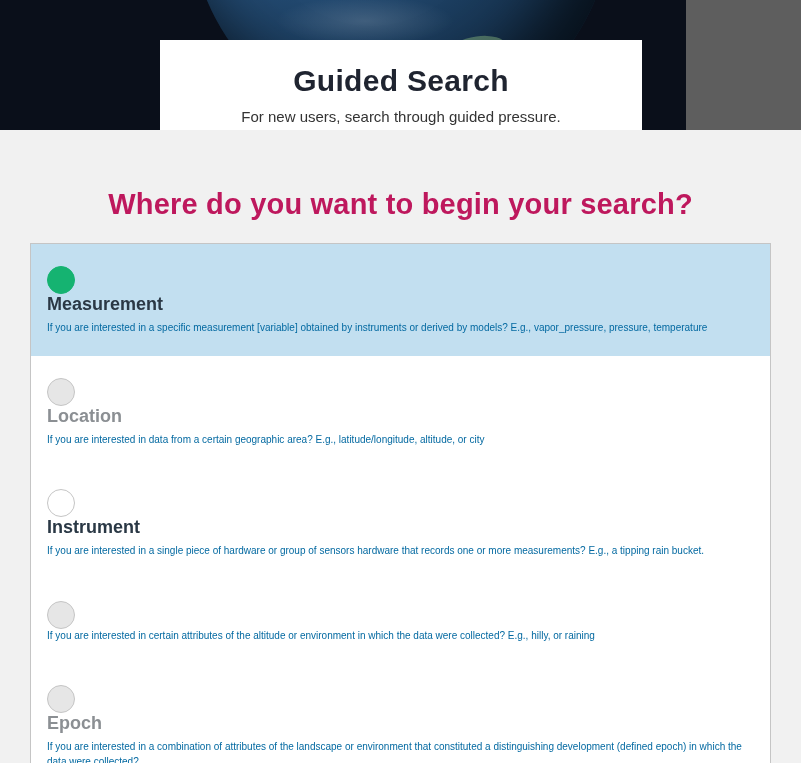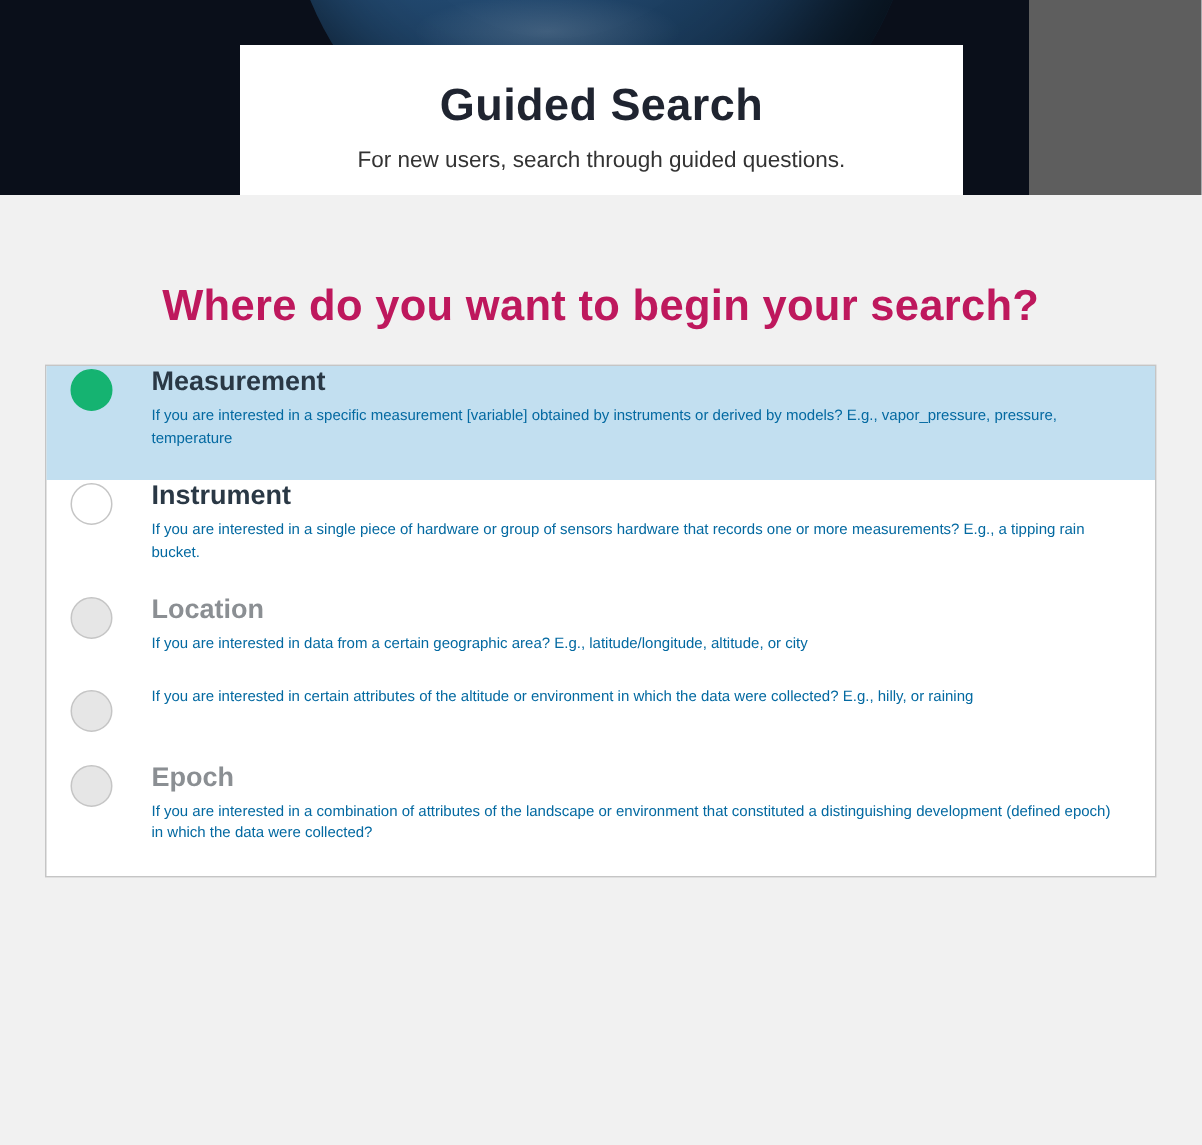--- a/index.html
+++ b/index.html
@@ -66,21 +66,21 @@
     align-items: flex-start;
     padding-top: 90px;
     padding-left: 0;
   }
   .side-right {
     right: 0;
     width: 115px;
   }
   .card {
     position: absolute;
-    top: 30px;
+    top: 40px;
     left: 160px;
     width: 482px;
     background: #ffffff;
     text-align: center;
     padding: 24px 20px 22px;
     z-index: 5;
   }
   .card h1 {
     font-family: "Arial Narrow", Impact, "Helvetica Neue Condensed", sans-serif;
     font-stretch: condensed;
@@ -107,22 +107,23 @@
     margin: 58px 0 22px;
     letter-spacing: 0.2px;
   }
   .options {
     border: 1px solid #c5c5c5;
     background: #fff;
   }
   .option {
     display: flex;
     align-items: flex-start;
-    padding: 0 24px 20px 16px;
+    padding: 20px 24px 20px 16px;
     cursor: pointer;
+    flex-direction: column;
   }
   .option.selected {
     background: #c2dff0;
   }
   .radio {
     flex: 0 0 28px;
     width: 28px;
     height: 28px;
     border-radius: 50%;
     border: 1px solid #c5c5c5;
@@ -157,50 +158,50 @@
   }
 </style>
 </head>
 <body>
 
 <div class="hero">
   <div class="globe"></div>
   <div class="side-gray side-right"></div>
   <div class="card">
     <h1>Guided Search</h1>
-    <p>For new users, search through guided questions.</p>
+    <p>For new users, search through guided pressure.</p>
   </div>
 </div>
 
 <div class="main">
   <h2 class="question">Where do you want to begin your search?</h2>
 
   <div class="options">
 
     <div class="option selected">
       <div class="radio checked"></div>
       <div class="opt-body">
         <div class="opt-title">Measurement</div>
         <div class="opt-desc">If you are interested in a specific measurement [variable] obtained by instruments or derived by models? E.g., vapor_pressure, pressure, temperature</div>
       </div>
     </div>
 
     <div class="option">
+      <div class="radio disabled"></div>
+      <div class="opt-body">
+        <div class="opt-title muted">Location</div>
+        <div class="opt-desc">If you are interested in data from a certain geographic area? E.g., latitude/longitude, altitude, or city</div>
+      </div>
+    </div>
+
+    <div class="option">
       <div class="radio"></div>
       <div class="opt-body">
         <div class="opt-title">Instrument</div>
         <div class="opt-desc">If you are interested in a single piece of hardware or group of sensors hardware that records one or more measurements? E.g., a tipping rain bucket.</div>
-      </div>
-    </div>
-
-    <div class="option">
-      <div class="radio disabled"></div>
-      <div class="opt-body">
-        <div class="opt-title muted">Location</div>
-        <div class="opt-desc">If you are interested in data from a certain geographic area? E.g., latitude/longitude, altitude, or city</div>
       </div>
     </div>
 
     <div class="option">
       <div class="radio disabled"></div>
       <div class="opt-body">
         <div class="opt-desc">If you are interested in certain attributes of the altitude or environment in which the data were collected? E.g., hilly, or raining</div>
       </div>
     </div>
 

